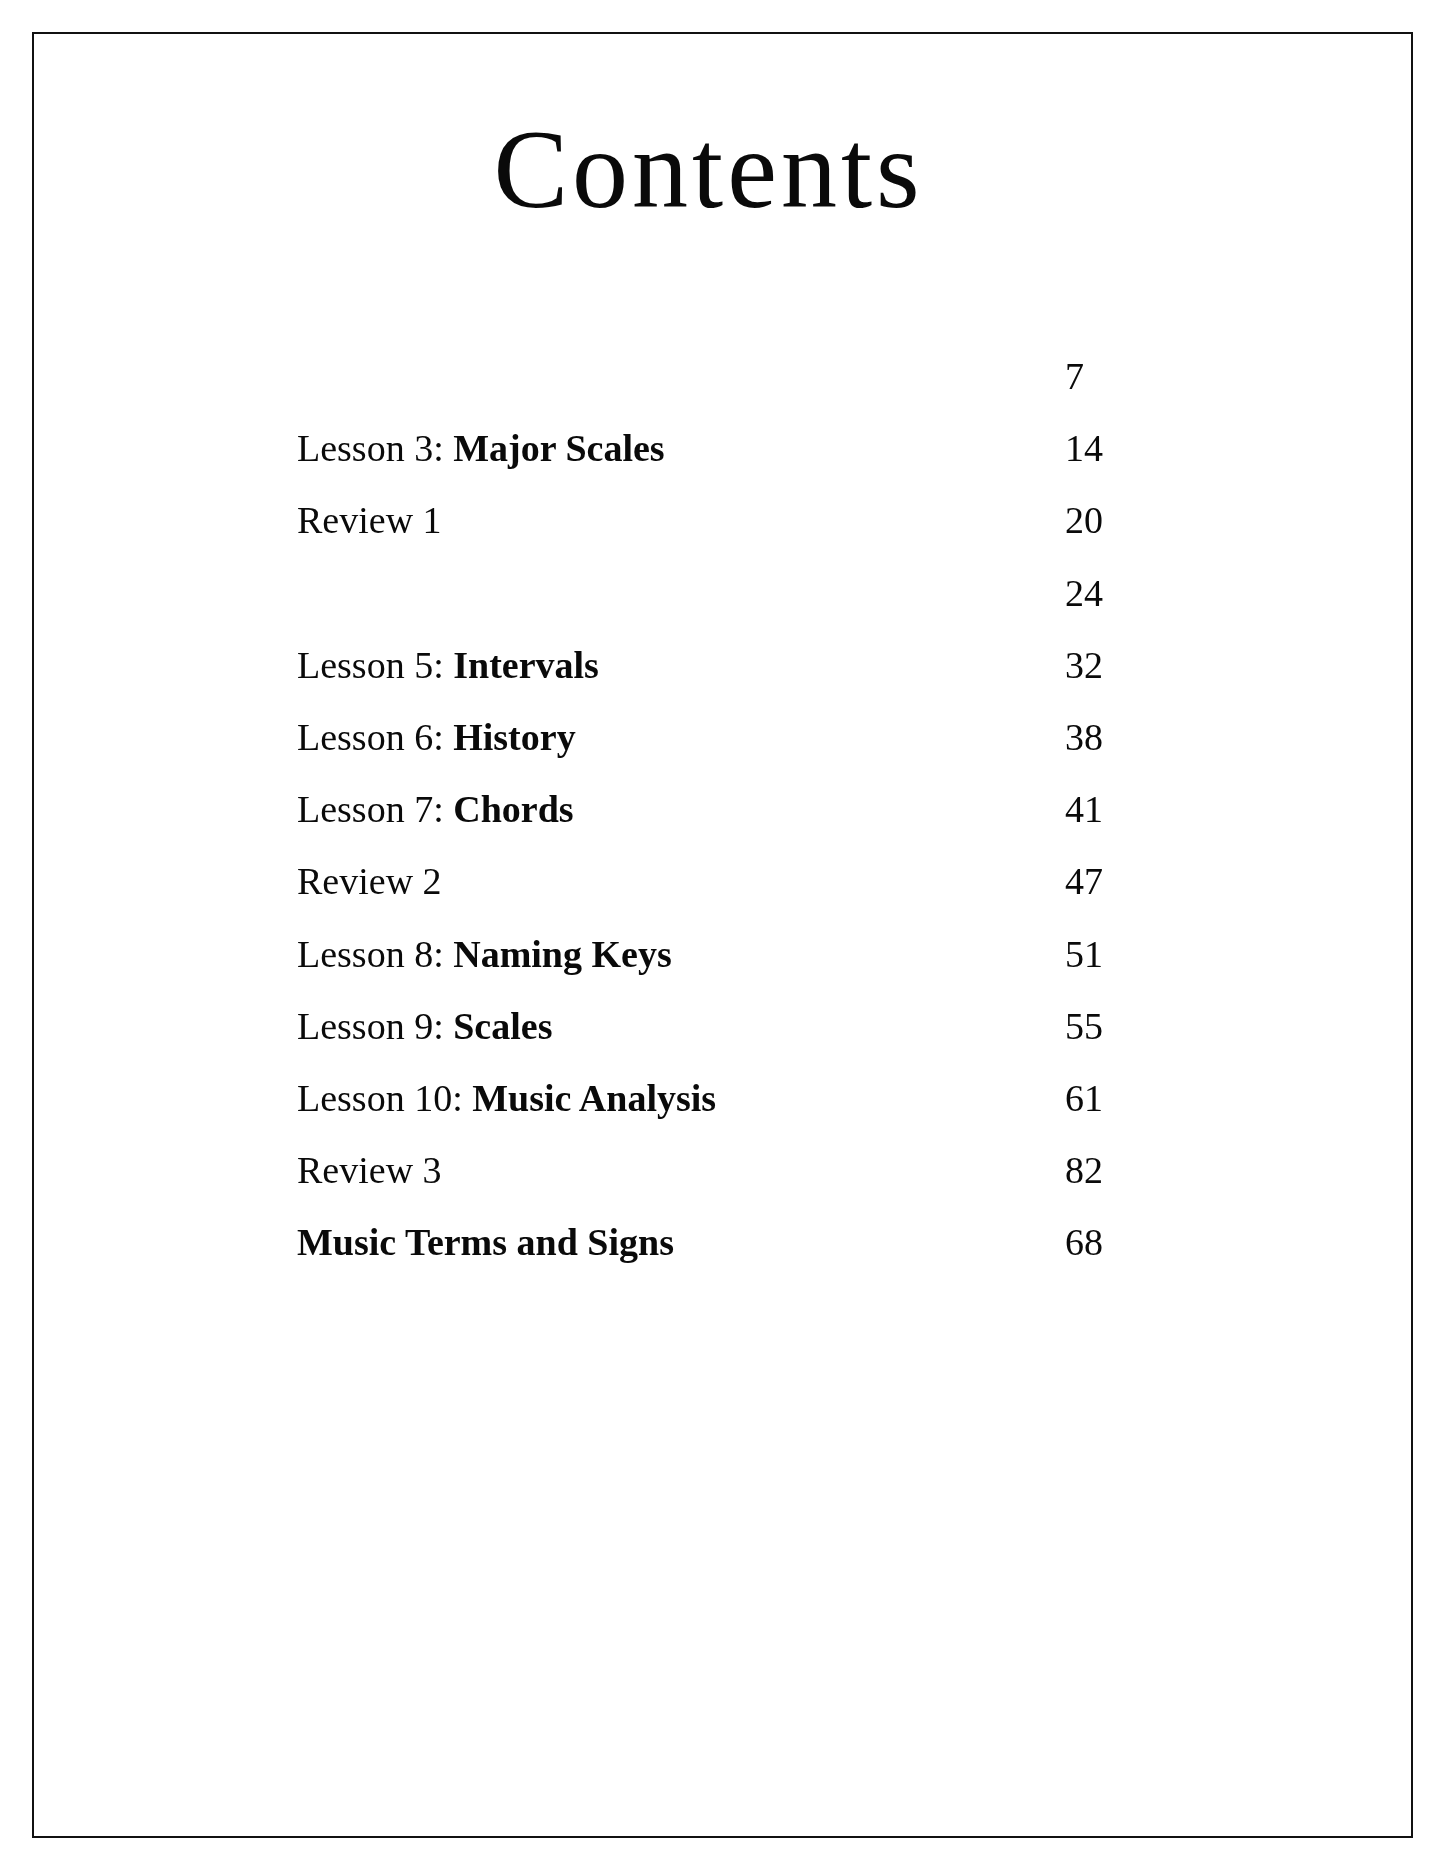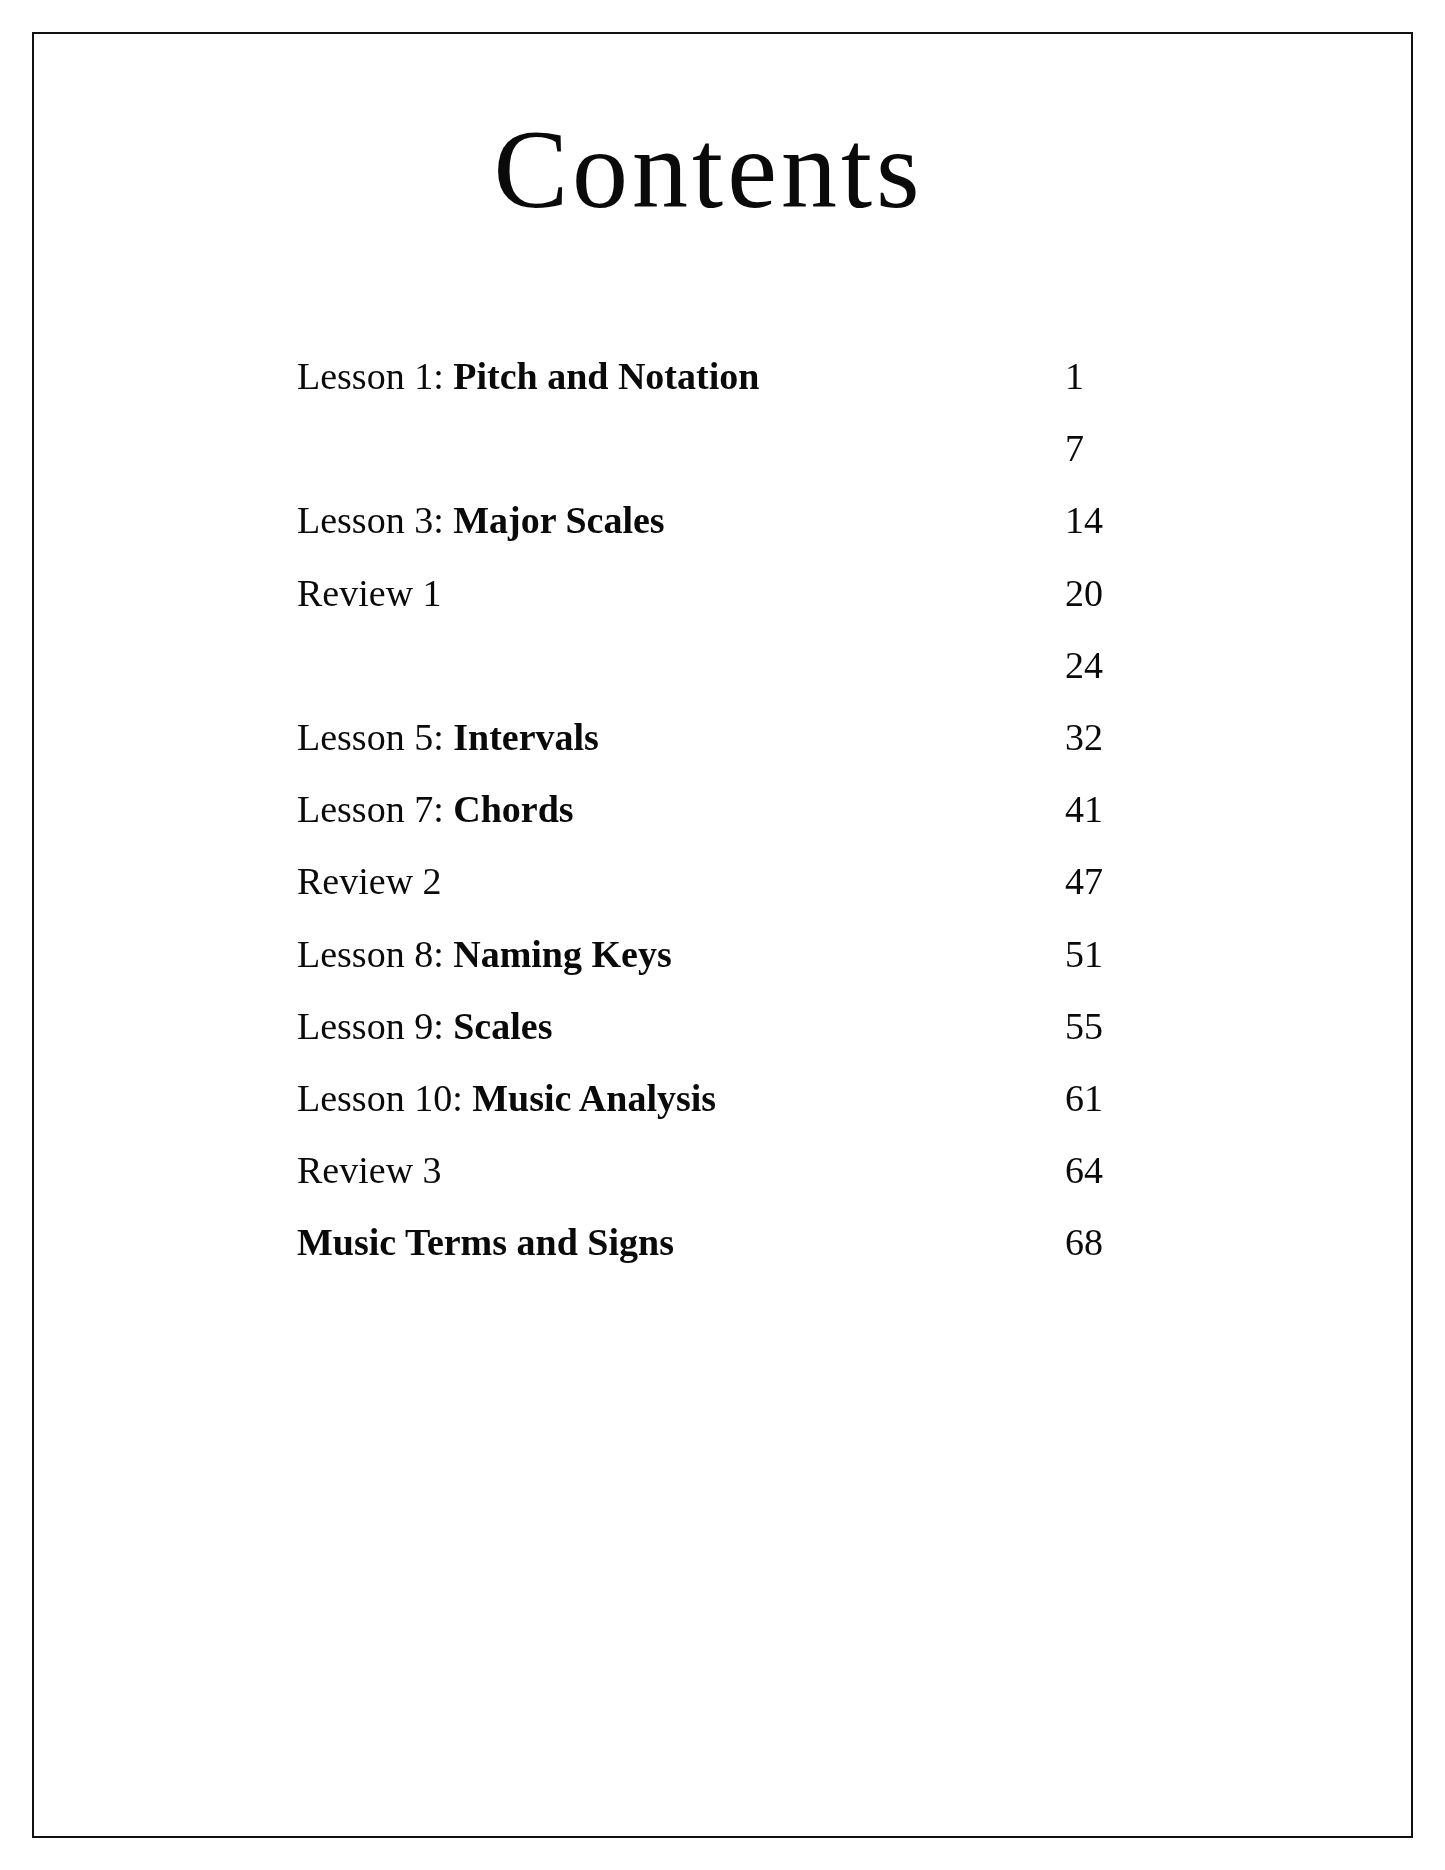--- a/index.html
+++ b/index.html
@@ -71,40 +71,40 @@
   </style>
 </head>
 <body>
 
 <div class="page-frame"></div>
 
 <h1 class="title">Contents</h1>
 
 <ul class="toc">
   <li class="toc-row">
-    <span class="toc-label"><span class="toc-prefix">Lesson 1: </span><span class="toc-title">Pitch and Notation</span></span>
-    <span class="toc-page">1</span>
-  </li>
-  <li class="toc-row">
     <span class="toc-page">7</span>
   </li>
   <li class="toc-row">
     <span class="toc-label"><span class="toc-prefix">Lesson 3: </span><span class="toc-title">Major Scales</span></span>
     <span class="toc-page">14</span>
   </li>
   <li class="toc-row">
     <span class="toc-label"><span class="toc-prefix">Review 1</span><span class="toc-title"></span></span>
     <span class="toc-page">20</span>
   </li>
   <li class="toc-row">
     <span class="toc-page">24</span>
   </li>
   <li class="toc-row">
     <span class="toc-label"><span class="toc-prefix">Lesson 5: </span><span class="toc-title">Intervals</span></span>
     <span class="toc-page">32</span>
+  </li>
+  <li class="toc-row">
+    <span class="toc-label"><span class="toc-prefix">Lesson 6: </span><span class="toc-title">History</span></span>
+    <span class="toc-page">38</span>
   </li>
   <li class="toc-row">
     <span class="toc-label"><span class="toc-prefix">Lesson 7: </span><span class="toc-title">Chords</span></span>
     <span class="toc-page">41</span>
   </li>
   <li class="toc-row">
     <span class="toc-label"><span class="toc-prefix">Review 2</span><span class="toc-title"></span></span>
     <span class="toc-page">47</span>
   </li>
   <li class="toc-row">
@@ -114,19 +114,19 @@
   <li class="toc-row">
     <span class="toc-label"><span class="toc-prefix">Lesson 9: </span><span class="toc-title">Scales</span></span>
     <span class="toc-page">55</span>
   </li>
   <li class="toc-row">
     <span class="toc-label"><span class="toc-prefix">Lesson 10: </span><span class="toc-title">Music Analysis</span></span>
     <span class="toc-page">61</span>
   </li>
   <li class="toc-row">
     <span class="toc-label"><span class="toc-prefix">Review 3</span><span class="toc-title"></span></span>
-    <span class="toc-page">64</span>
+    <span class="toc-page">82</span>
   </li>
   <li class="toc-row">
     <span class="toc-label"><span class="toc-prefix"></span><span class="toc-title">Music Terms and Signs</span></span>
     <span class="toc-page">68</span>
   </li>
 </ul>
 
 </body></html>

